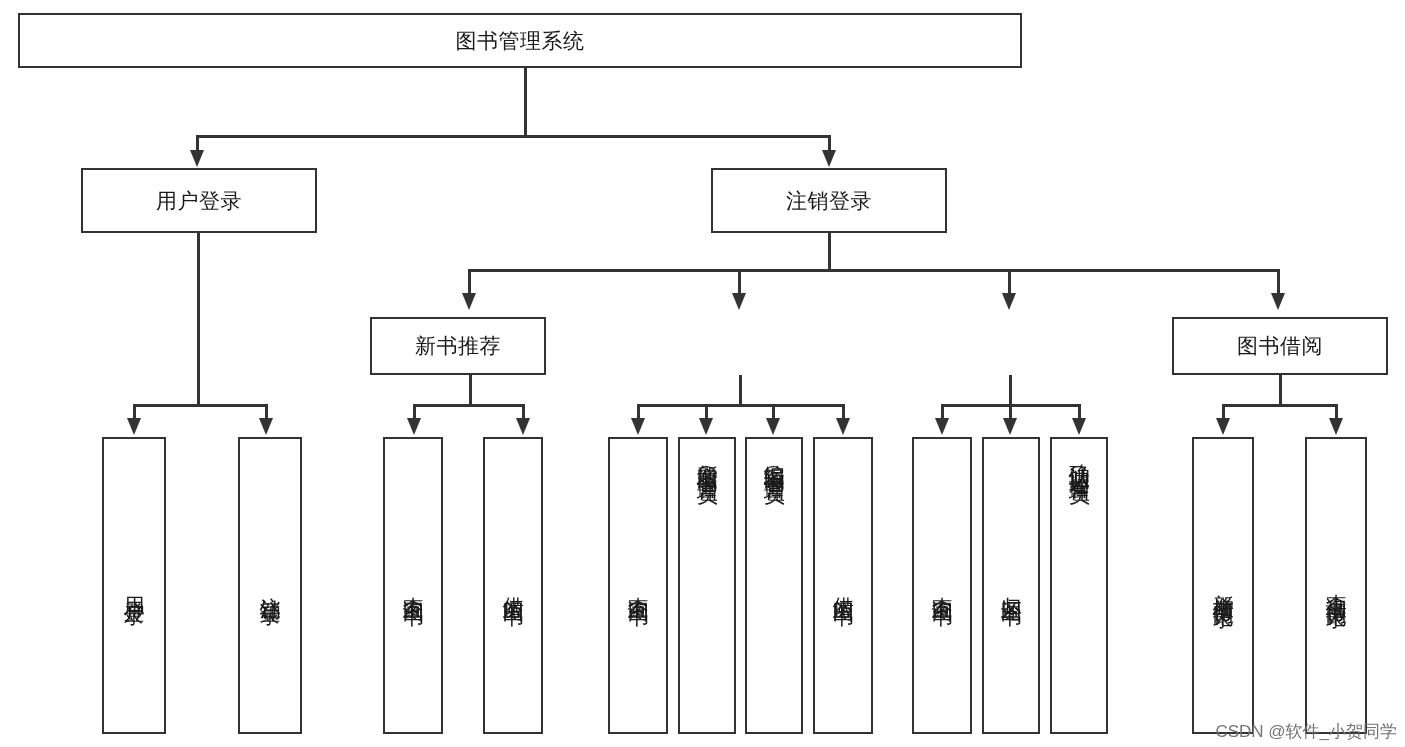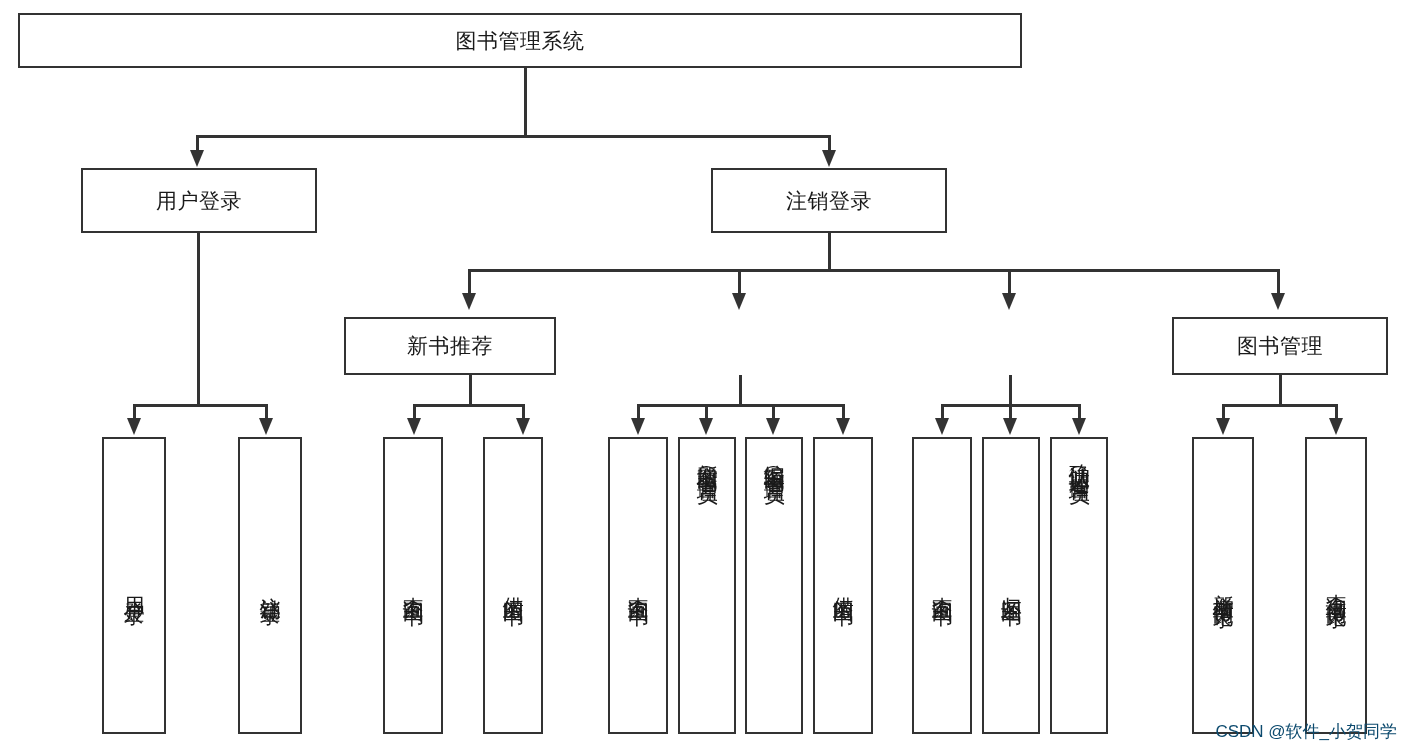--- a/index.html
+++ b/index.html
@@ -82,21 +82,21 @@
     border-right: 7px solid transparent;
     border-top: 17px solid #333333;
   }
 
   
   #watermark {
     position: absolute;
     right: 8px;
     bottom: 4px;
     font-size: 17px;
-    color: #0c4a6e;
+    color: #737373;
     white-space: nowrap;
     user-select: none;
   }
 </style>
 </head>
 <body>
 
 <div id="canvas">
 
   <div class="node horiz" style="left:18px; top:13px; width:1004px; height:55px;">
@@ -131,25 +131,25 @@
   <div class="hline" style="left:468px; top:269px; width:812px; height:3px;"></div>
   <div class="vline" style="left:468px; top:269px; width:3px; height:28px;"></div>
   <div class="arrow" style="left:462px; top:293px;"></div>
   <div class="vline" style="left:738px; top:269px; width:3px; height:28px;"></div>
   <div class="arrow" style="left:732px; top:293px;"></div>
   <div class="vline" style="left:1008px; top:269px; width:3px; height:28px;"></div>
   <div class="arrow" style="left:1002px; top:293px;"></div>
   <div class="vline" style="left:1277px; top:269px; width:3px; height:28px;"></div>
   <div class="arrow" style="left:1271px; top:293px;"></div>
 
-  <div class="node horiz" style="left:344px; top:317px; width:212px; height:58px;">
+  <div class="node horiz" style="left:370px; top:317px; width:176px; height:58px;">
     <span class="label">新书推荐</span>
   </div>
   <div class="node horiz" style="left:1172px; top:317px; width:216px; height:58px;">
-    <span class="label">图书管理</span>
+    <span class="label">图书借阅</span>
   </div>
 
   <div class="vline" style="left:469px; top:375px; width:3px; height:31px;"></div>
   <div class="hline" style="left:413px; top:404px; width:112px; height:3px;"></div>
   <div class="vline" style="left:413px; top:404px; width:3px; height:16px;"></div>
   <div class="arrow" style="left:407px; top:418px;"></div>
   <div class="vline" style="left:522px; top:404px; width:3px; height:16px;"></div>
   <div class="arrow" style="left:516px; top:418px;"></div>
 
   <div class="vline" style="left:739px; top:375px; width:3px; height:31px;"></div>

